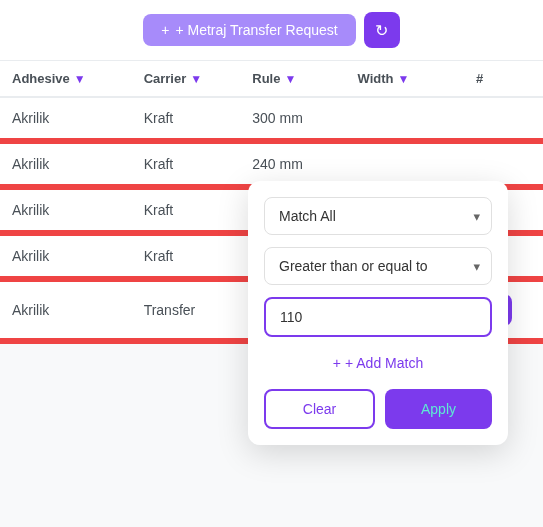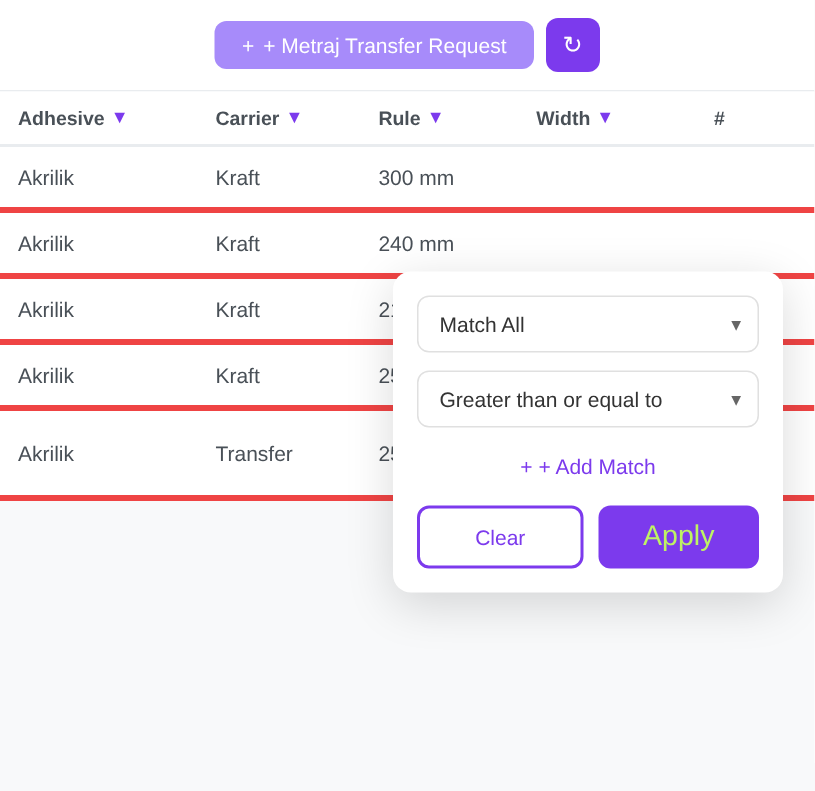--- a/index.html
+++ b/index.html
@@ -70,47 +70,47 @@
     th {
       padding: 10px 12px;
       text-align: left;
       font-weight: 600;
       color: #495057;
       font-size: 13px;
     }
 
     th .th-inner {
       display: flex;
-      align-items: flex-start;
+      align-items: center;
       gap: 4px;
     }
 
     .filter-icon {
       color: #7c3aed;
       font-size: 12px;
     }
 
     td {
       padding: 12px 12px;
       color: #495057;
-      border-bottom: 4px solid #ef4444;
+      border-bottom: 6px solid #ef4444;
       font-size: 14px;
     }
 
     .col-adhesive { width: 100px; }
     .col-carrier { width: 80px; }
     .col-width { width: 80px; }
     .col-metraj { width: 90px; }
     .col-hash { width: 40px; }
 
     
     .filter-panel {
       position: absolute;
       top: 120px;
-      left: 262px;
+      left: 248px;
       width: 260px;
       background: #fff;
       border-radius: 12px;
       box-shadow: 0 8px 32px rgba(0,0,0,0.15);
       padding: 16px;
       z-index: 100;
     }
 
     .select-wrapper {
       position: relative;
@@ -180,22 +180,22 @@
       font-weight: 500;
       cursor: pointer;
     }
 
     .btn-apply {
       flex: 1;
       padding: 10px 0;
       border: none;
       border-radius: 8px;
       background: #7c3aed;
-      color: #bef264;
-      font-size: 19px;
+      color: #5eead4;
+      font-size: 14px;
       font-weight: 500;
       cursor: pointer;
     }
 
     .expand-btn {
       background: #7c3aed;
       color: #fff;
       border: none;
       border-radius: 8px;
       width: 36px;
@@ -310,20 +310,21 @@
       <select>
         <option>Greater than or equal to</option>
         <option>Less than or equal to</option>
         <option>Equals</option>
         <option>Not equals</option>
       </select>
       <span class="chevron">▾</span>
     </div>
 
     
+    <input class="filter-input" type="text" value="110" style="">
 
     
     <div class="add-rule">
       <span>+</span>
       <span>+ Add Match</span>
     </div>
 
     
     <div class="filter-actions">
       <button class="btn-clear">

